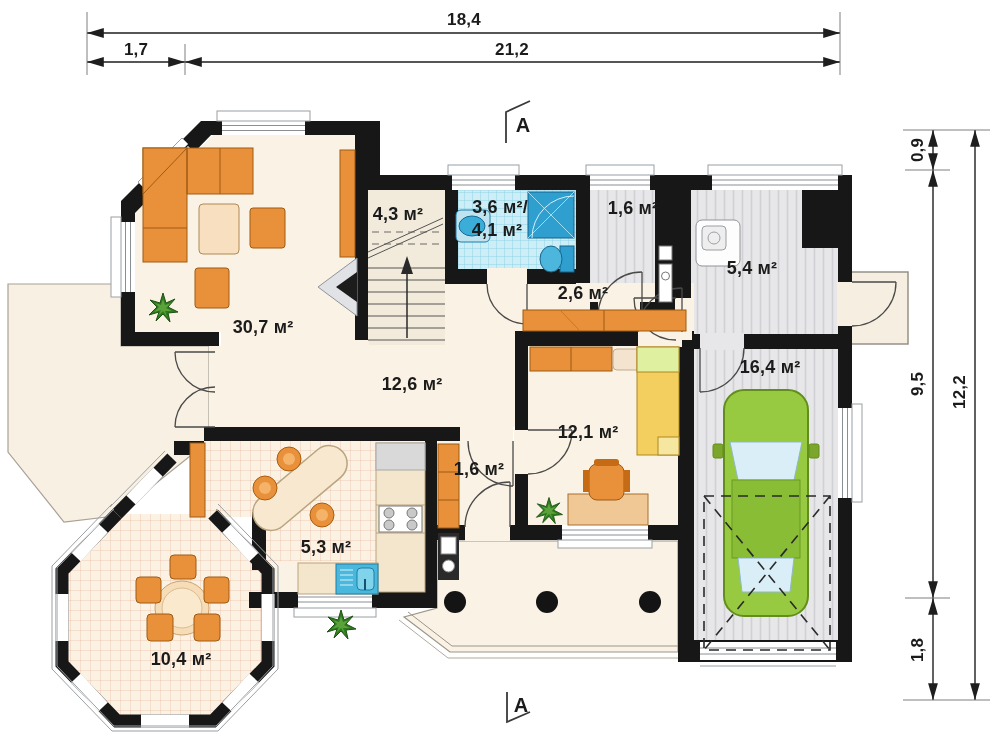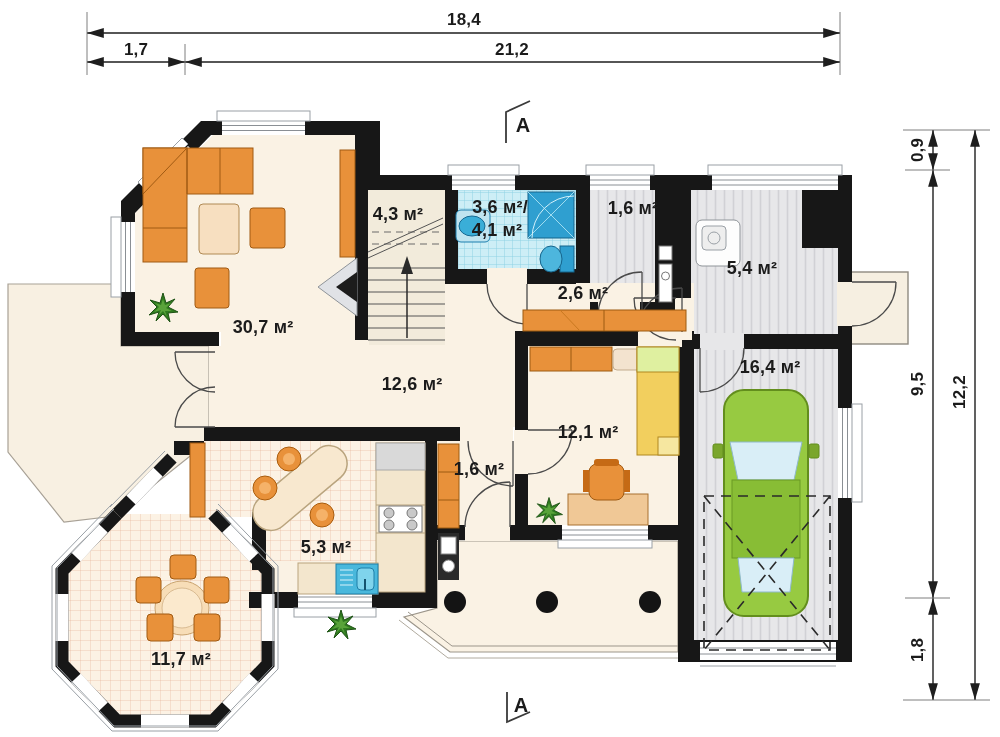--- a/index.html
+++ b/index.html
@@ -423,21 +423,21 @@
 <div class="lbl" style="left:500px;top:207px">3,6 м²/</div>
 <div class="lbl" style="left:497px;top:230px">4,1 м²</div>
 <div class="lbl" style="left:633px;top:208px">1,6 м²</div>
 <div class="lbl" style="left:752px;top:268px">5,4 м²</div>
 <div class="lbl" style="left:583px;top:293px">2,6 м²</div>
 <div class="lbl" style="left:412px;top:384px">12,6 м²</div>
 <div class="lbl" style="left:588px;top:432px">12,1 м²</div>
 <div class="lbl" style="left:479px;top:469px">1,6 м²</div>
 <div class="lbl" style="left:326px;top:547px">5,3 м²</div>
 <div class="lbl" style="left:770px;top:367px">16,4 м²</div>
-<div class="lbl" style="left:181px;top:659px">11,7 м²</div>
+<div class="lbl" style="left:181px;top:659px">10,4 м²</div>
 
 <div class="lbl dim" style="left:464px;top:19px">18,4</div>
 <div class="lbl dim" style="left:136px;top:49px">1,7</div>
 <div class="lbl dim" style="left:512px;top:49px">21,2</div>
 <div class="lbl dim rot" style="left:917px;top:150px">0,9</div>
 <div class="lbl dim rot" style="left:917px;top:384px">9,5</div>
 <div class="lbl dim rot" style="left:917px;top:650px">1,8</div>
 <div class="lbl dim rot" style="left:959px;top:392px">12,2</div>
 
 <div class="lbl sec" style="left:523px;top:125px">A</div>

